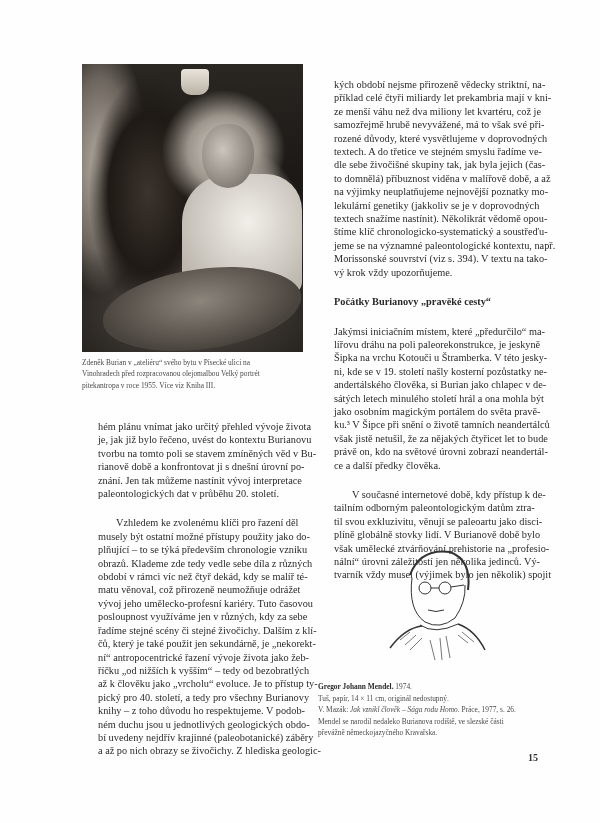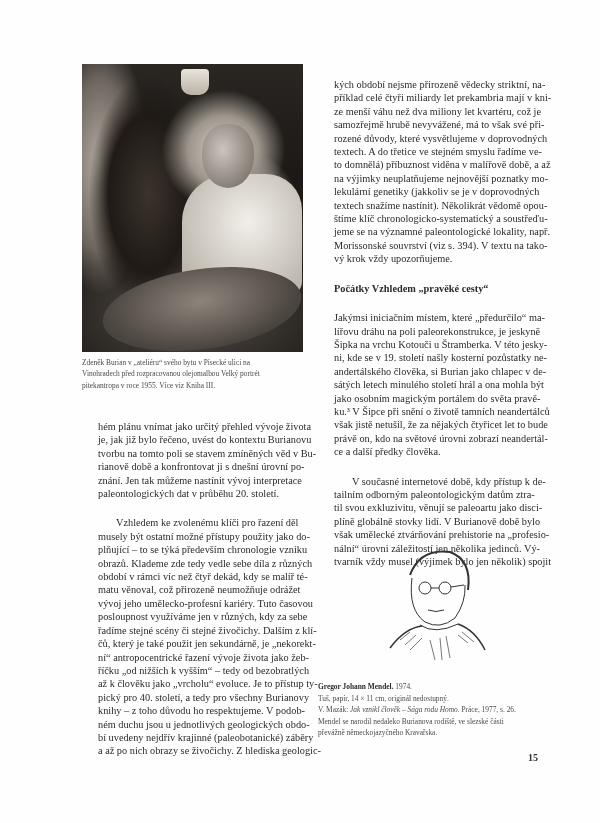--- a/index.html
+++ b/index.html
@@ -78,30 +78,31 @@
       </p>
     </div>
   <div class="col col-right" id="col-right">
       <p>
         <span class="line">kých období nejsme přirozeně vědecky striktní, na-</span>
         <span class="line">příklad celé čtyři miliardy let prekambria mají v kni-</span>
         <span class="line">ze menší váhu než dva miliony let kvartéru, což je</span>
         <span class="line">samozřejmě hrubě nevyvážené, má to však své při-</span>
         <span class="line">rozené důvody, které vysvětlujeme v doprovodných</span>
         <span class="line">textech. A do třetice ve stejném smyslu řadíme ve-</span>
+        <span class="line">dle sebe živočišné skupiny tak, jak byla jejich (čas-</span>
         <span class="line">to domnělá) příbuznost viděna v malířově době, a až</span>
         <span class="line">na výjimky neuplatňujeme nejnovější poznatky mo-</span>
         <span class="line">lekulární genetiky (jakkoliv se je v doprovodných</span>
         <span class="line">textech snažíme nastínit). Několikrát vědomě opou-</span>
         <span class="line">štíme klíč chronologicko-systematický a soustřeďu-</span>
-        <span class="line">jeme se na významné paleontologické lokality, např.</span>
+        <span class="line">jeme se na významné paleontologické kontextu, např.</span>
         <span class="line">Morissonské souvrství (viz s. 394). V textu na tako-</span>
         <span class="line last">vý krok vždy upozorňujeme.</span>
       </p>
-      <p class="heading">Počátky Vzhledem „pravěké cesty“</p>
+      <p class="heading">Počátky Burianovy „pravěké cesty“</p>
       <p>
         <span class="line">Jakýmsi iniciačním místem, které „předurčilo“ ma-</span>
         <span class="line">lířovu dráhu na poli paleorekonstrukce, je jeskyně</span>
         <span class="line">Šipka na vrchu Kotouči u Štramberka. V této jesky-</span>
         <span class="line">ni, kde se v 19. století našly kosterní pozůstatky ne-</span>
         <span class="line">andertálského člověka, si Burian jako chlapec v de-</span>
         <span class="line">sátých letech minulého století hrál a ona mohla být</span>
         <span class="line">jako osobním magickým portálem do světa pravě-</span>
         <span class="line">ku.³ V Šipce při snění o životě tamních neandertálců</span>
         <span class="line">však jistě netušil, že za nějakých čtyřicet let to bude</span>

